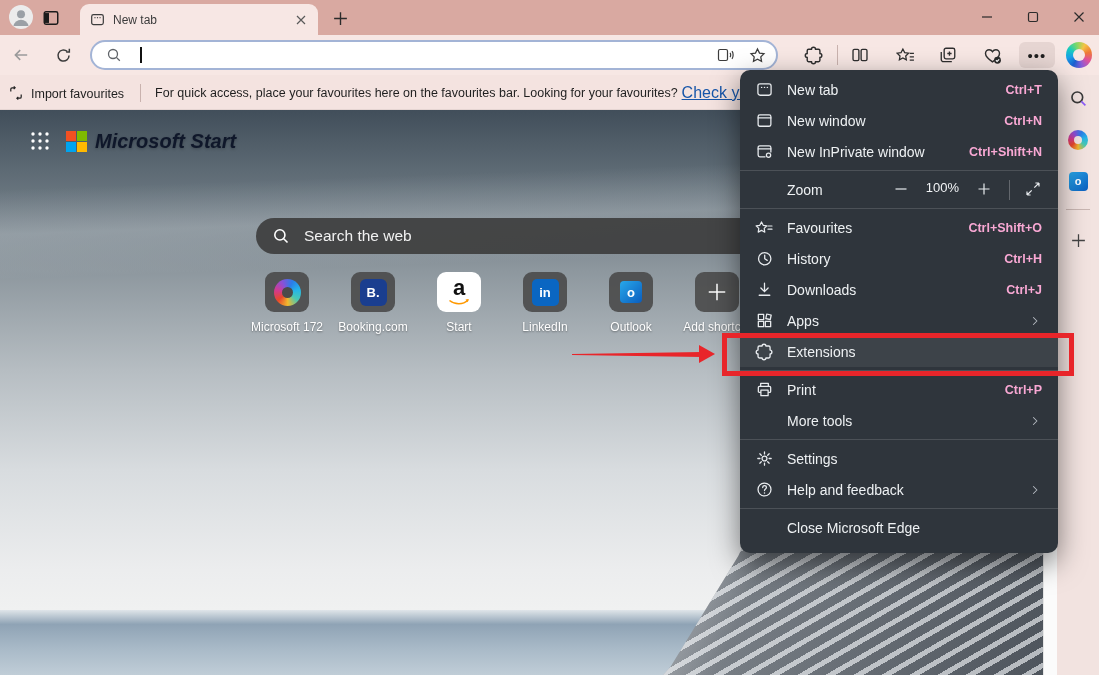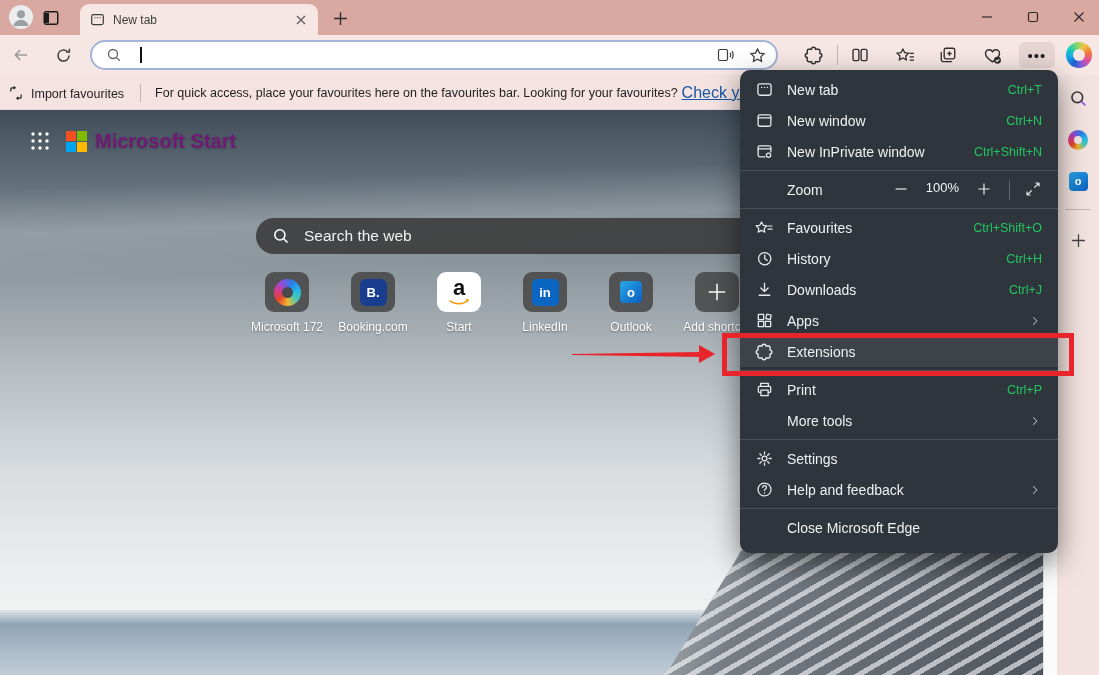--- a/index.html
+++ b/index.html
@@ -59,21 +59,21 @@
        background:linear-gradient(180deg,#dfe5e9 0%,#8fa3b5 22%,#a9bac8 60%,#c0cdd7 100%);}
   .mountain{position:absolute;left:620px;top:150px;width:423px;height:462px;
        clip-path:polygon(0 100%,12% 88%,28% 64%,45% 30%,58% 0,100% 0,100% 100%);
        background:
          linear-gradient(115deg,rgba(255,255,255,.85) 0%,rgba(255,255,255,0) 45%),
          repeating-linear-gradient(150deg,rgba(240,243,246,.65) 0 5px,rgba(90,98,106,.18) 5px 14px),
          linear-gradient(100deg,#aeb3b8 0%,#7d838a 35%,#4a5058 100%);}
   .waffle{left:30px;top:131px;width:20px;height:20px;color:#fff;z-index:2;}
   .mslogo{left:66px;top:131px;width:21px;height:21px;display:grid;grid-template-columns:10px 10px;gap:1px;z-index:2;}
   .mslogo span{width:10px;height:10px;}
-  .brand{left:95px;top:130px;font-size:20px;font-weight:600;color:#701a75;z-index:2;text-shadow:0 1px 3px rgba(0,0,0,.25);}
+  .brand{left:95px;top:130px;font-size:20px;font-weight:600;color:#0f172a;z-index:2;text-shadow:0 1px 3px rgba(0,0,0,.25);font-style:italic;}
   .searchpill{left:256px;top:218px;width:588px;height:36px;border-radius:18px;background:rgba(60,60,60,.9);
        display:flex;align-items:center;padding:0 16px;box-sizing:border-box;color:#fff;z-index:2;}
   .searchpill .ph{font-size:15.5px;color:#f1f1f1;margin-left:14px;}
   .shortcuts{left:264px;top:272px;width:560px;height:62px;display:flex;gap:40px;z-index:2;}
   .sc{width:46px;display:flex;flex-direction:column;align-items:center;}
   .sc-tile{width:44px;height:44px;border-radius:9px;background:rgba(74,74,74,.9);display:flex;align-items:center;justify-content:center;}
   .sc-label{margin-top:8px;font-size:12px;color:#fff;white-space:nowrap;text-shadow:0 1px 2px rgba(0,0,0,.4);}
   .swirl{width:27px;height:27px;border-radius:50%;position:relative;
        background:conic-gradient(from 230deg,#e8472a,#d23a8e,#8a50d8,#2a7de8,#25b5e8,#49c8b2,#f0b92e,#e8472a);}
   .swirl::after{content:"";position:absolute;left:8px;top:8px;width:11px;height:11px;border-radius:50%;background:#4a4a4a;}
@@ -96,21 +96,21 @@
   .swirl.mini{width:20px;height:20px;}
   .swirl.mini::after{left:6px;top:6px;width:8px;height:8px;background:#f2e3e0;}
   .mono-ol.mini{width:19px;height:19px;font-size:11px;}
 
   
   .menu{left:740px;top:70px;width:318px;background:#2f353c;border-radius:10px;z-index:10;
         padding:4px 0 10px;box-shadow:0 10px 28px rgba(0,0,0,.5);box-sizing:border-box;}
   .mi{height:31px;display:flex;align-items:center;padding:0 16px 0 14px;}
   .mi-ic{width:20px;height:18px;margin-right:13px;color:#e8ebee;display:flex;align-items:center;justify-content:center;}
   .mi-lb{font-size:14px;color:#eef1f3;white-space:nowrap;}
-  .mi-sc{margin-left:auto;font-size:12.5px;color:#22c55e;white-space:nowrap;}
+  .mi-sc{margin-left:auto;font-size:12.5px;color:#f9a8d4;white-space:nowrap;font-weight:bold;}
   .mi-ch{margin-left:auto;color:#b4bac0;}
   .mi.highlight{background:rgba(255,255,255,.07);}
   .menu-sep{border-top:1px solid rgba(255,255,255,.14);margin:3px 0;}
   .zoomctl{margin-left:auto;display:flex;color:#e8ebee;}
   .zoomctl .zv{font-size:13px;color:#f1f3f5;margin:0 16px;}
   .zoomctl .zbtn{width:18px;height:18px;display:flex;align-items:center;justify-content:center;}
   .zoomctl .vsep{width:1px;height:20px;background:rgba(255,255,255,.25);margin:0 14px 0 16px;}
 
   
   .red-box{left:722px;top:333px;width:352px;height:43px;border:5px solid #e8252a;z-index:20;box-sizing:border-box;}

